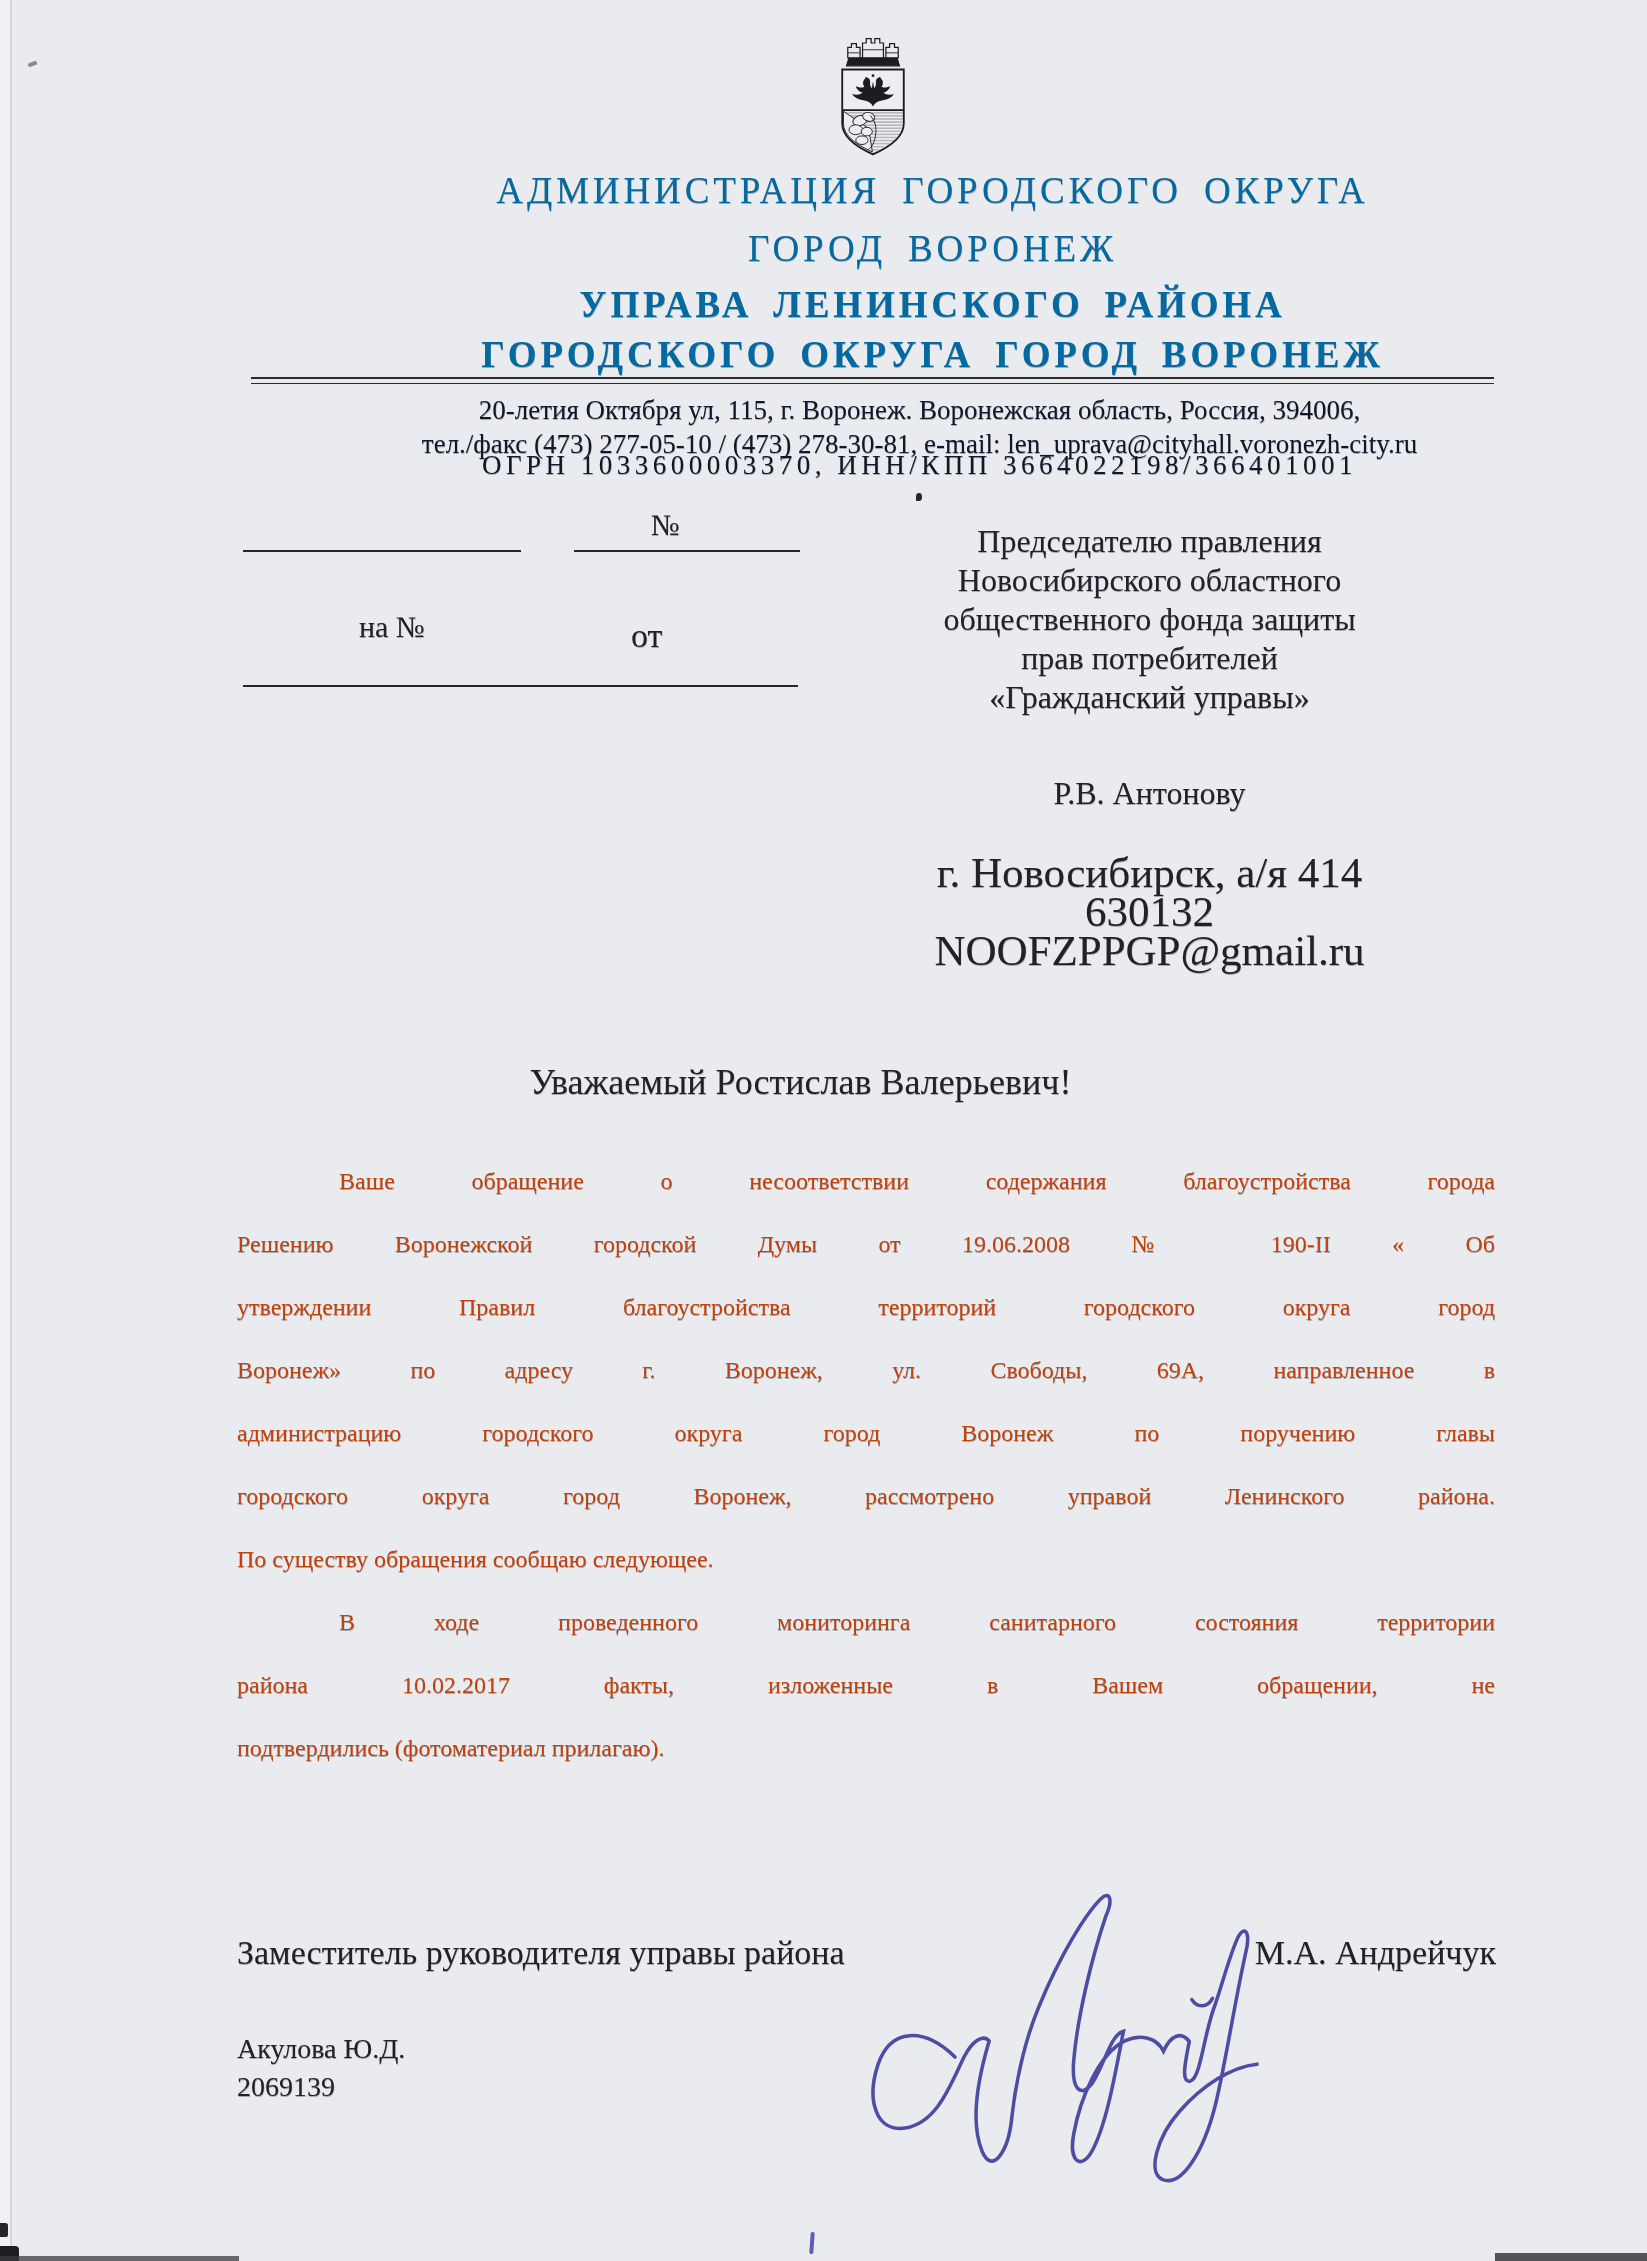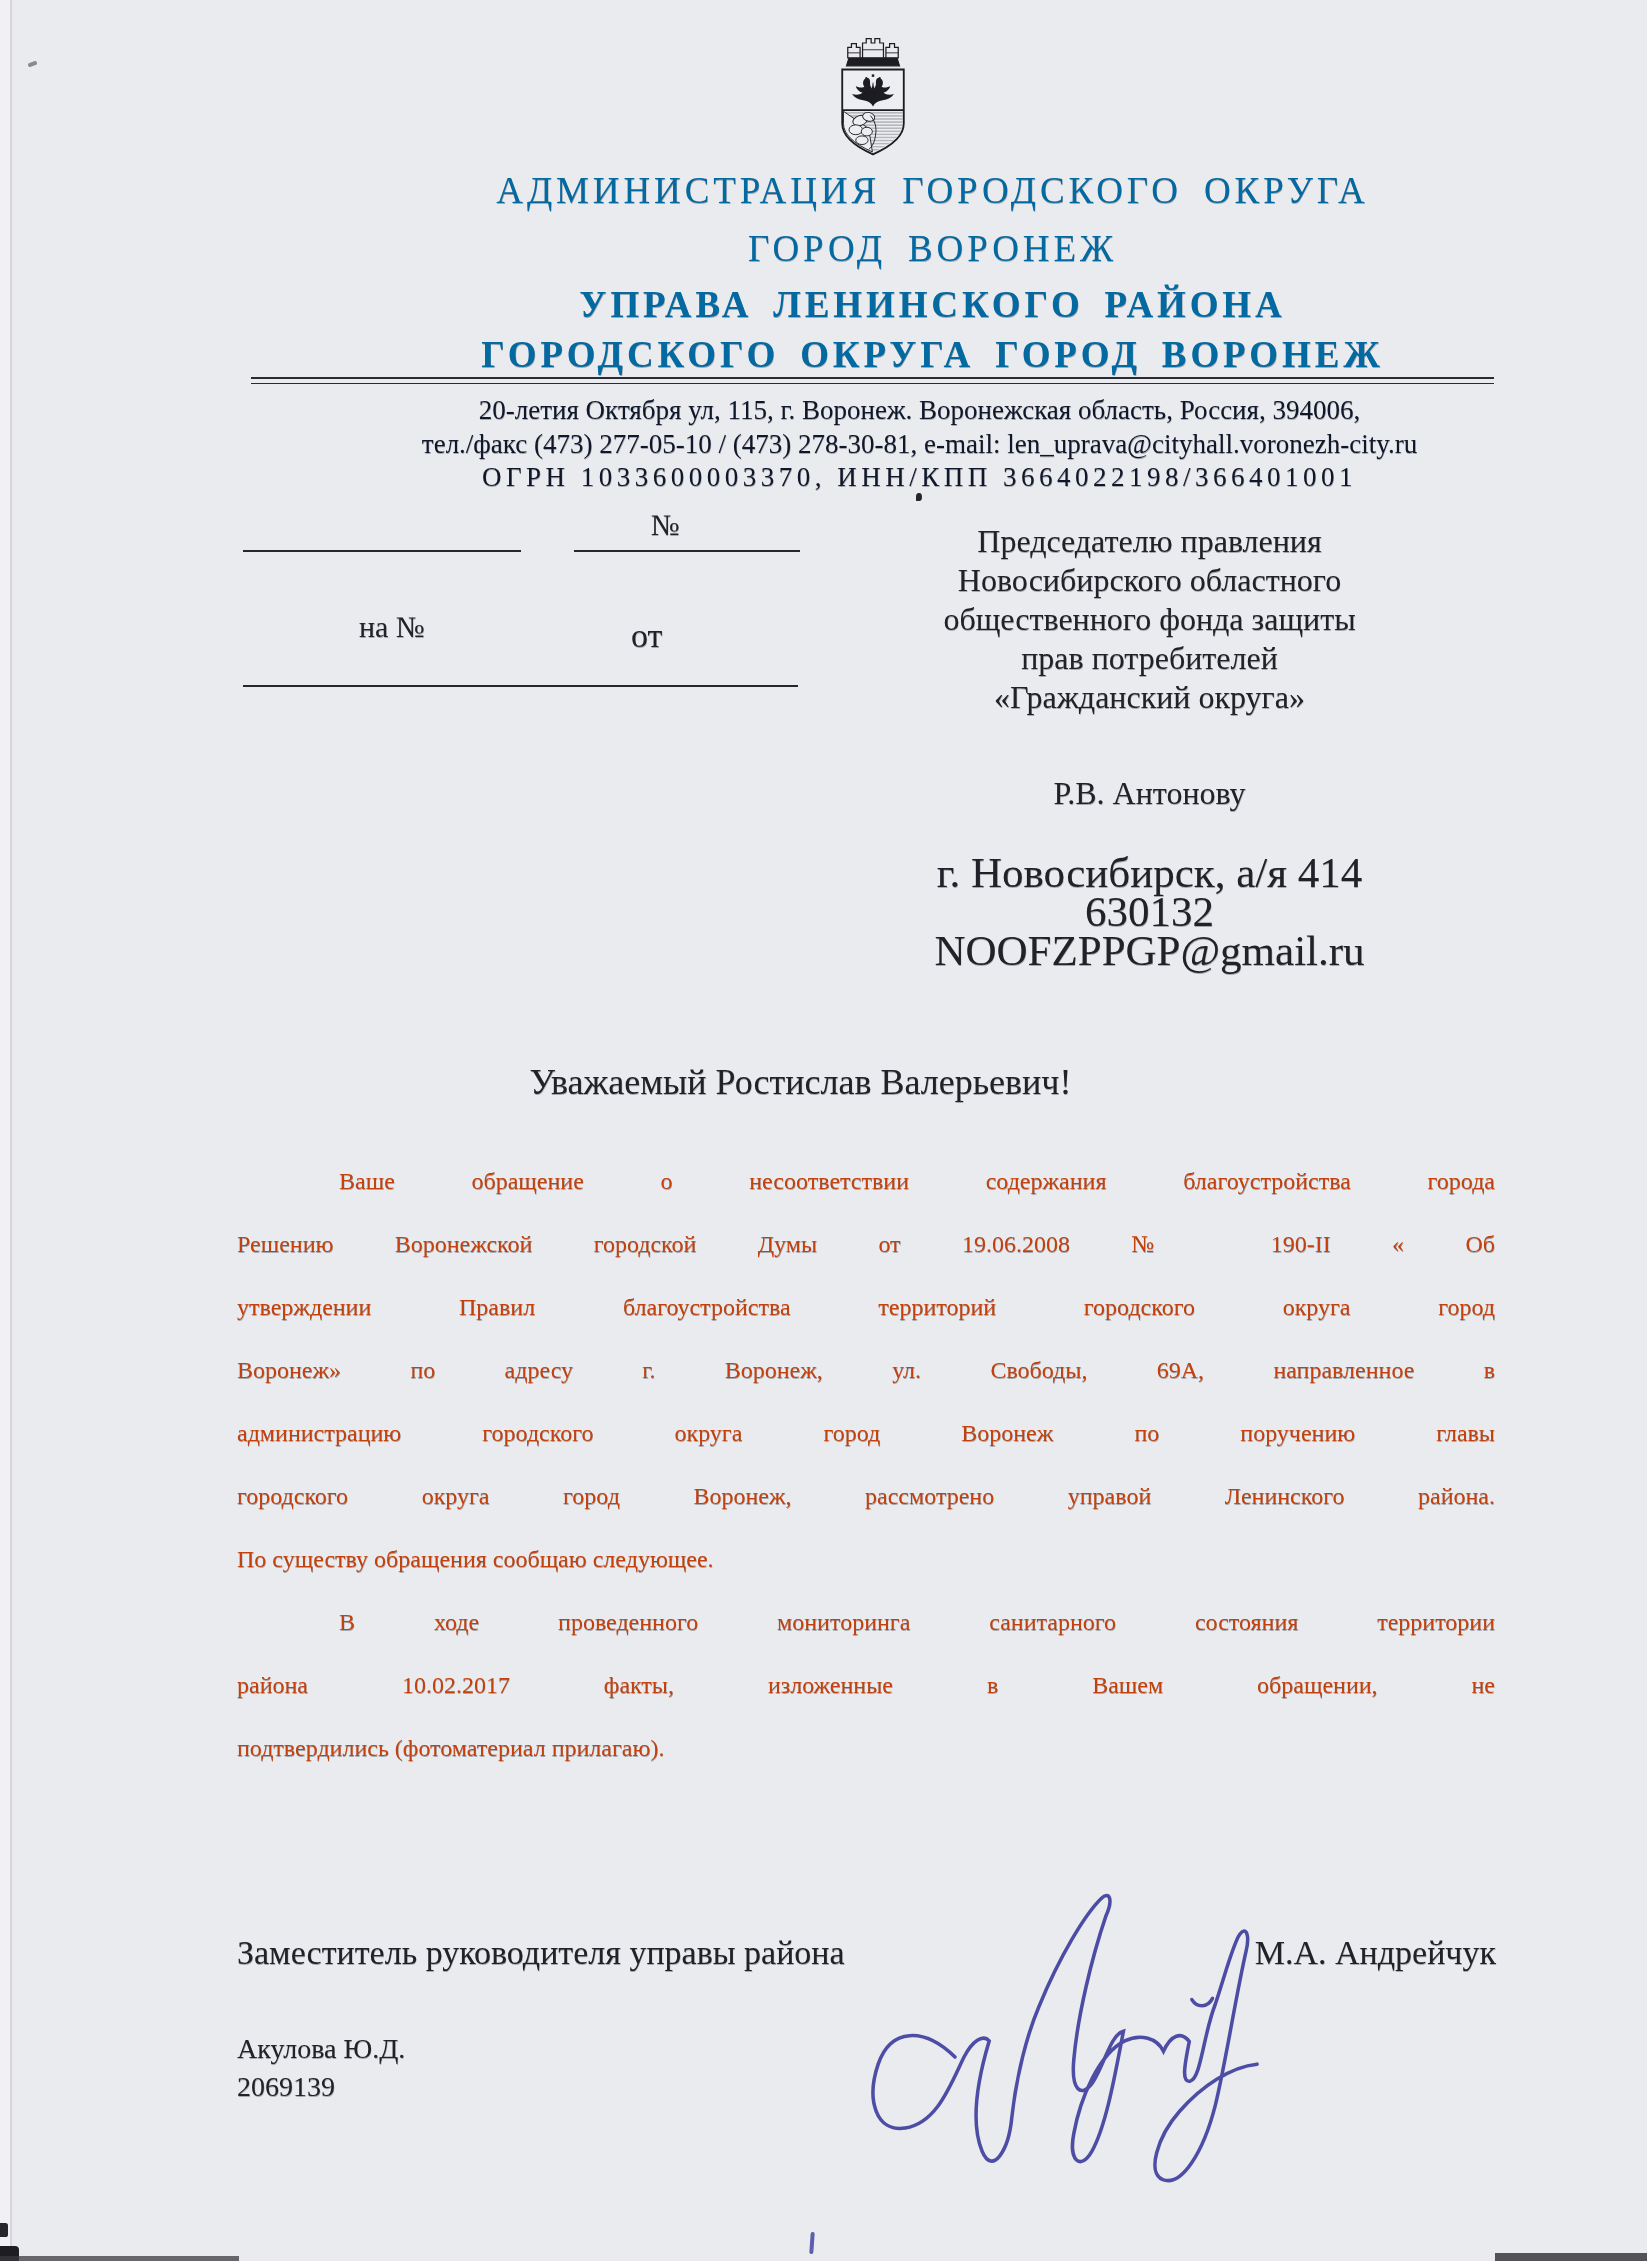--- a/index.html
+++ b/index.html
@@ -18,21 +18,21 @@
   .org1 { top:169px; font-size:37px; letter-spacing:3.9px; word-spacing:9px; }
   .org2 { top:227px; font-size:37px; letter-spacing:3.9px; word-spacing:9px; }
   .org3 { top:283px; font-size:37px; font-weight:bold; letter-spacing:3.9px; word-spacing:7.8px; }
   .org4 { top:333px; font-size:37px; font-weight:bold; letter-spacing:3.9px; word-spacing:7.8px; }
   .rule  { left:251px; width:1243px; height:0; border-top:2.6px solid #2a2a30; }
   .rule1 { top:377px; }
   .rule2 { top:383px; border-top-width:1.9px; }
   .addr { left:225px; width:1389px; text-align:center; white-space:nowrap; font-size:27px; color:#0f172a; }
   .addr1 { top:395px; }
   .addr2 { top:429px; }
-  .addr3 { top:462px; letter-spacing:4.5px; }
+  .addr3 { top:450px; letter-spacing:4.5px; }
 
   
   .ref-no { left:552px; top:508px; width:226px; text-align:center; font-size:30px; }
   .ref-line-a { left:243px;  top:550px; width:278px; height:0; border-top:2.6px solid #26262c; }
   .ref-line-b { left:574px;  top:550px; width:226px; height:0; border-top:2.6px solid #26262c; }
   .ref-on-no  { left:359px;  top:610px; font-size:30px; }
   .ref-from   { left:631px;  top:610px; font-size:34px;margin-top:7px; }
   .ref-line-c { left:243px;  top:685px; width:555px; height:0; border-top:2.6px solid #26262c; }
 
   
@@ -130,21 +130,21 @@
   <div class="abs ref-line-b"></div>
   <div class="abs soft ref-on-no">на №</div>
   <div class="abs soft ref-from">от</div>
   <div class="abs ref-line-c"></div>
 
   <div class="abs soft rcpt-block">
     <div>Председателю правления</div>
     <div>Новосибирского областного</div>
     <div>общественного фонда защиты</div>
     <div>прав потребителей</div>
-    <div>«Гражданский округа»</div>
+    <div>«Гражданский управы»</div>
   </div>
   <div class="abs soft rcpt-name">Р.В. Антонову</div>
   <div class="abs soft rcpt-addr">
     <div>г. Новосибирск, а/я 414</div>
     <div>630132</div>
     <div>NOOFZPPGP@gmail.ru</div>
   </div>
 
   <div class="abs soft salutation">Уважаемый Ростислав Валерьевич!</div>
 

